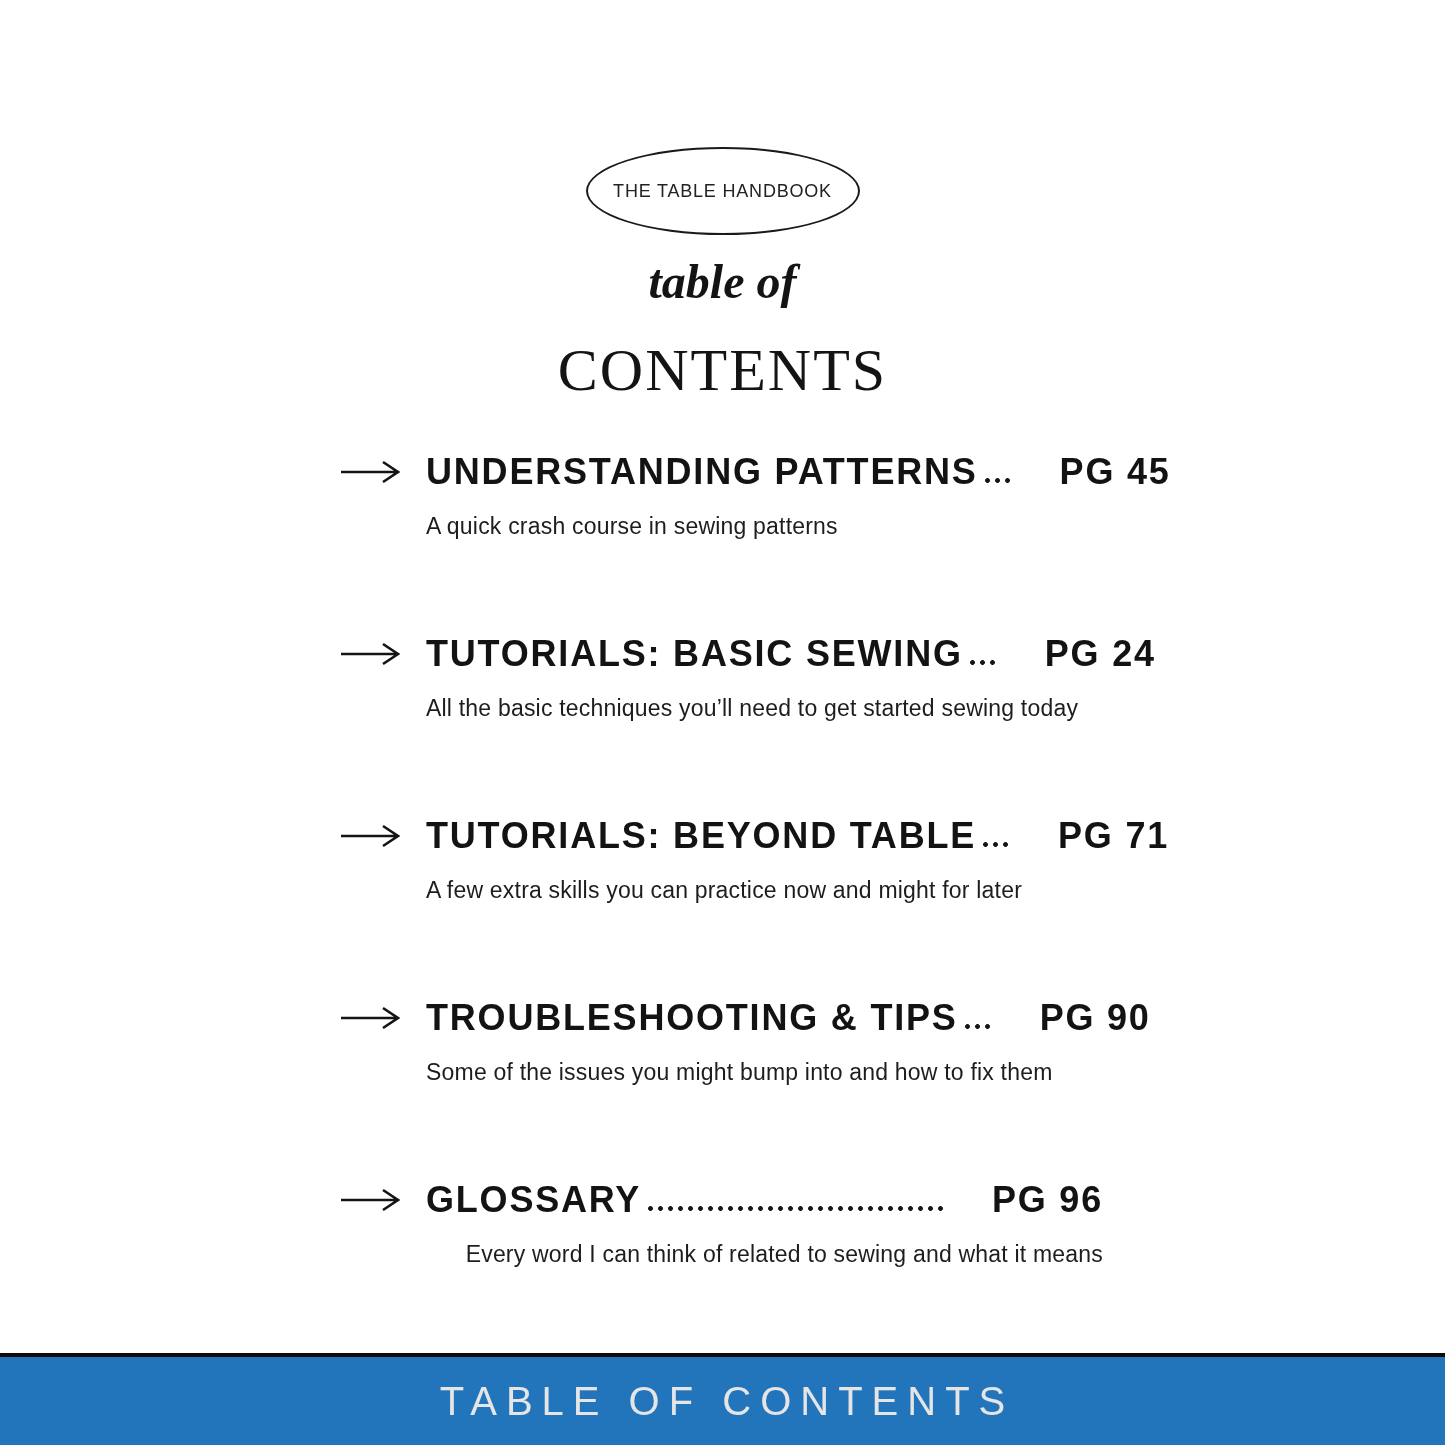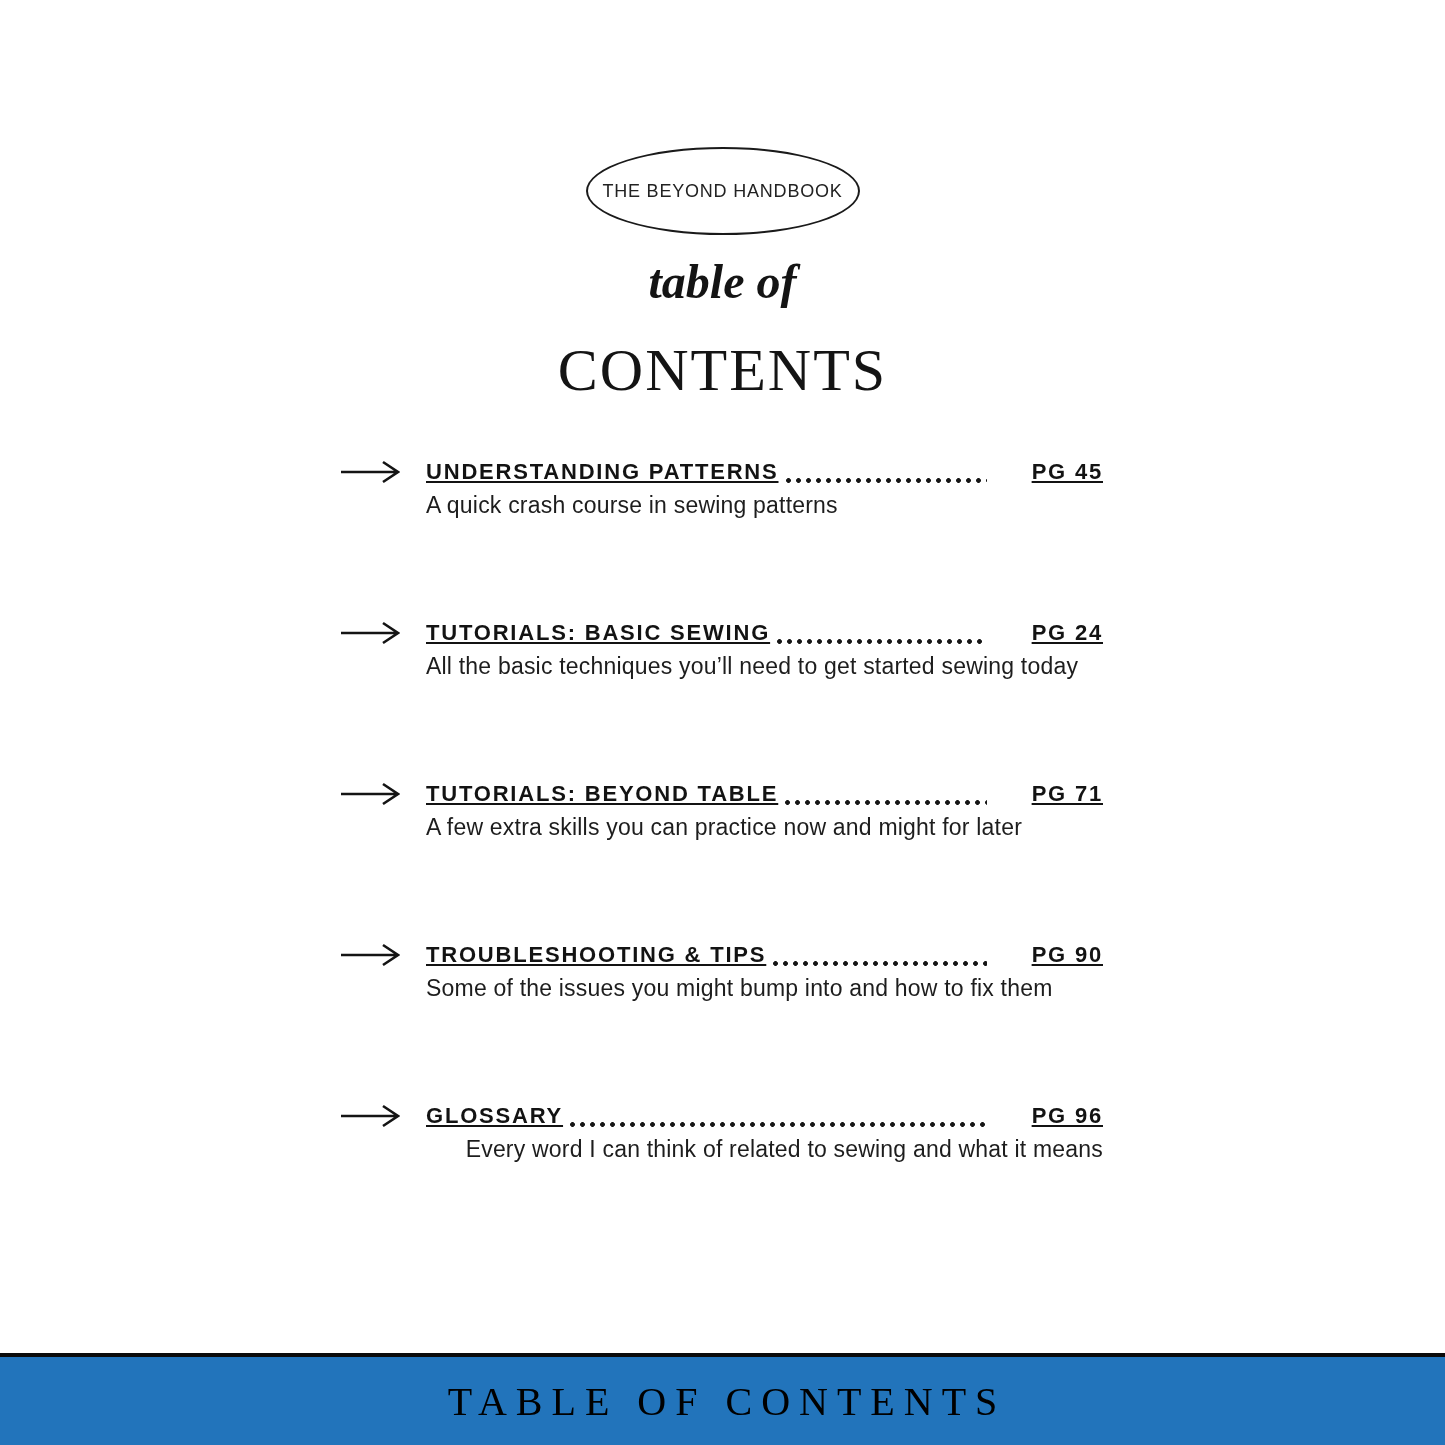--- a/index.html
+++ b/index.html
@@ -68,39 +68,38 @@
   }
   .entry { display: flex; align-items: flex-start; margin-bottom: 98px; }
   .entry:last-child { margin-bottom: 0; text-align: right; }
   .arrow-col { flex: none; width: 86px; padding-top: 2px; }
   .entry-body { flex: 1 1 auto; min-width: 0; }
   .entry-title-row {
     display: flex;
     align-items: flex-start;
     line-height: 30px;
     font-weight: 700;
-    font-size: 22px;
+    font-size: 36px;
     letter-spacing: 1.8px;
     color: #131313;
     white-space: nowrap;
-    text-decoration: underline;
   }
   .leader {
     flex: 1 1 auto;
     height: 5px;
     align-self: flex-end;
     margin: 0 7px 4px 7px;
     background-image: radial-gradient(circle at 2.5px 2.5px, #161616 2.1px, transparent 2.6px);
     background-size: 10px 5px;
     background-repeat: repeat-x;
     min-width: 30px;
   }
   .entry-page { flex: none; margin-left: 38px; }
   .entry-subtitle {
-    margin-top: 3px;
+    margin-top: 24px;
     font-size: 23px;
     line-height: 30px;
     letter-spacing: 0.2px;
     color: #1d1d1d;
     white-space: nowrap;
   }
   .arrow-svg { display: block; }
 
   
   .footer {
@@ -109,35 +108,35 @@
     top: 1353px;
     width: 1445px;
     height: 92px;
     background: #2274BB;
     border-top: 4px solid #0b0b0b;
     display: flex;
     align-items: center;
     justify-content: center;
   }
   .footer-label {
-    font-family: Liberation Serif, serif;
+    font-family: Liberation Sans, sans-serif;
     font-size: 40px;
     letter-spacing: 9px;
-    color: #000000;
+    color: #e5e5e5;
     white-space: nowrap;
     padding-left: 9px; 
   }
 </style>
 </head>
 <body>
 
 <div class="page">
 
   <div class="badge">
-    <span class="badge-label">THE BEYOND HANDBOOK</span>
+    <span class="badge-label">THE TABLE HANDBOOK</span>
   </div>
 
   <div class="title-script">table of</div>
   <div class="title-caps">CONTENTS</div>
 
   <div class="toc">
 
     <div class="entry">
       <div class="arrow-col">
         <svg class="arrow-svg" width="60" height="26" viewBox="0 0 60 26">

